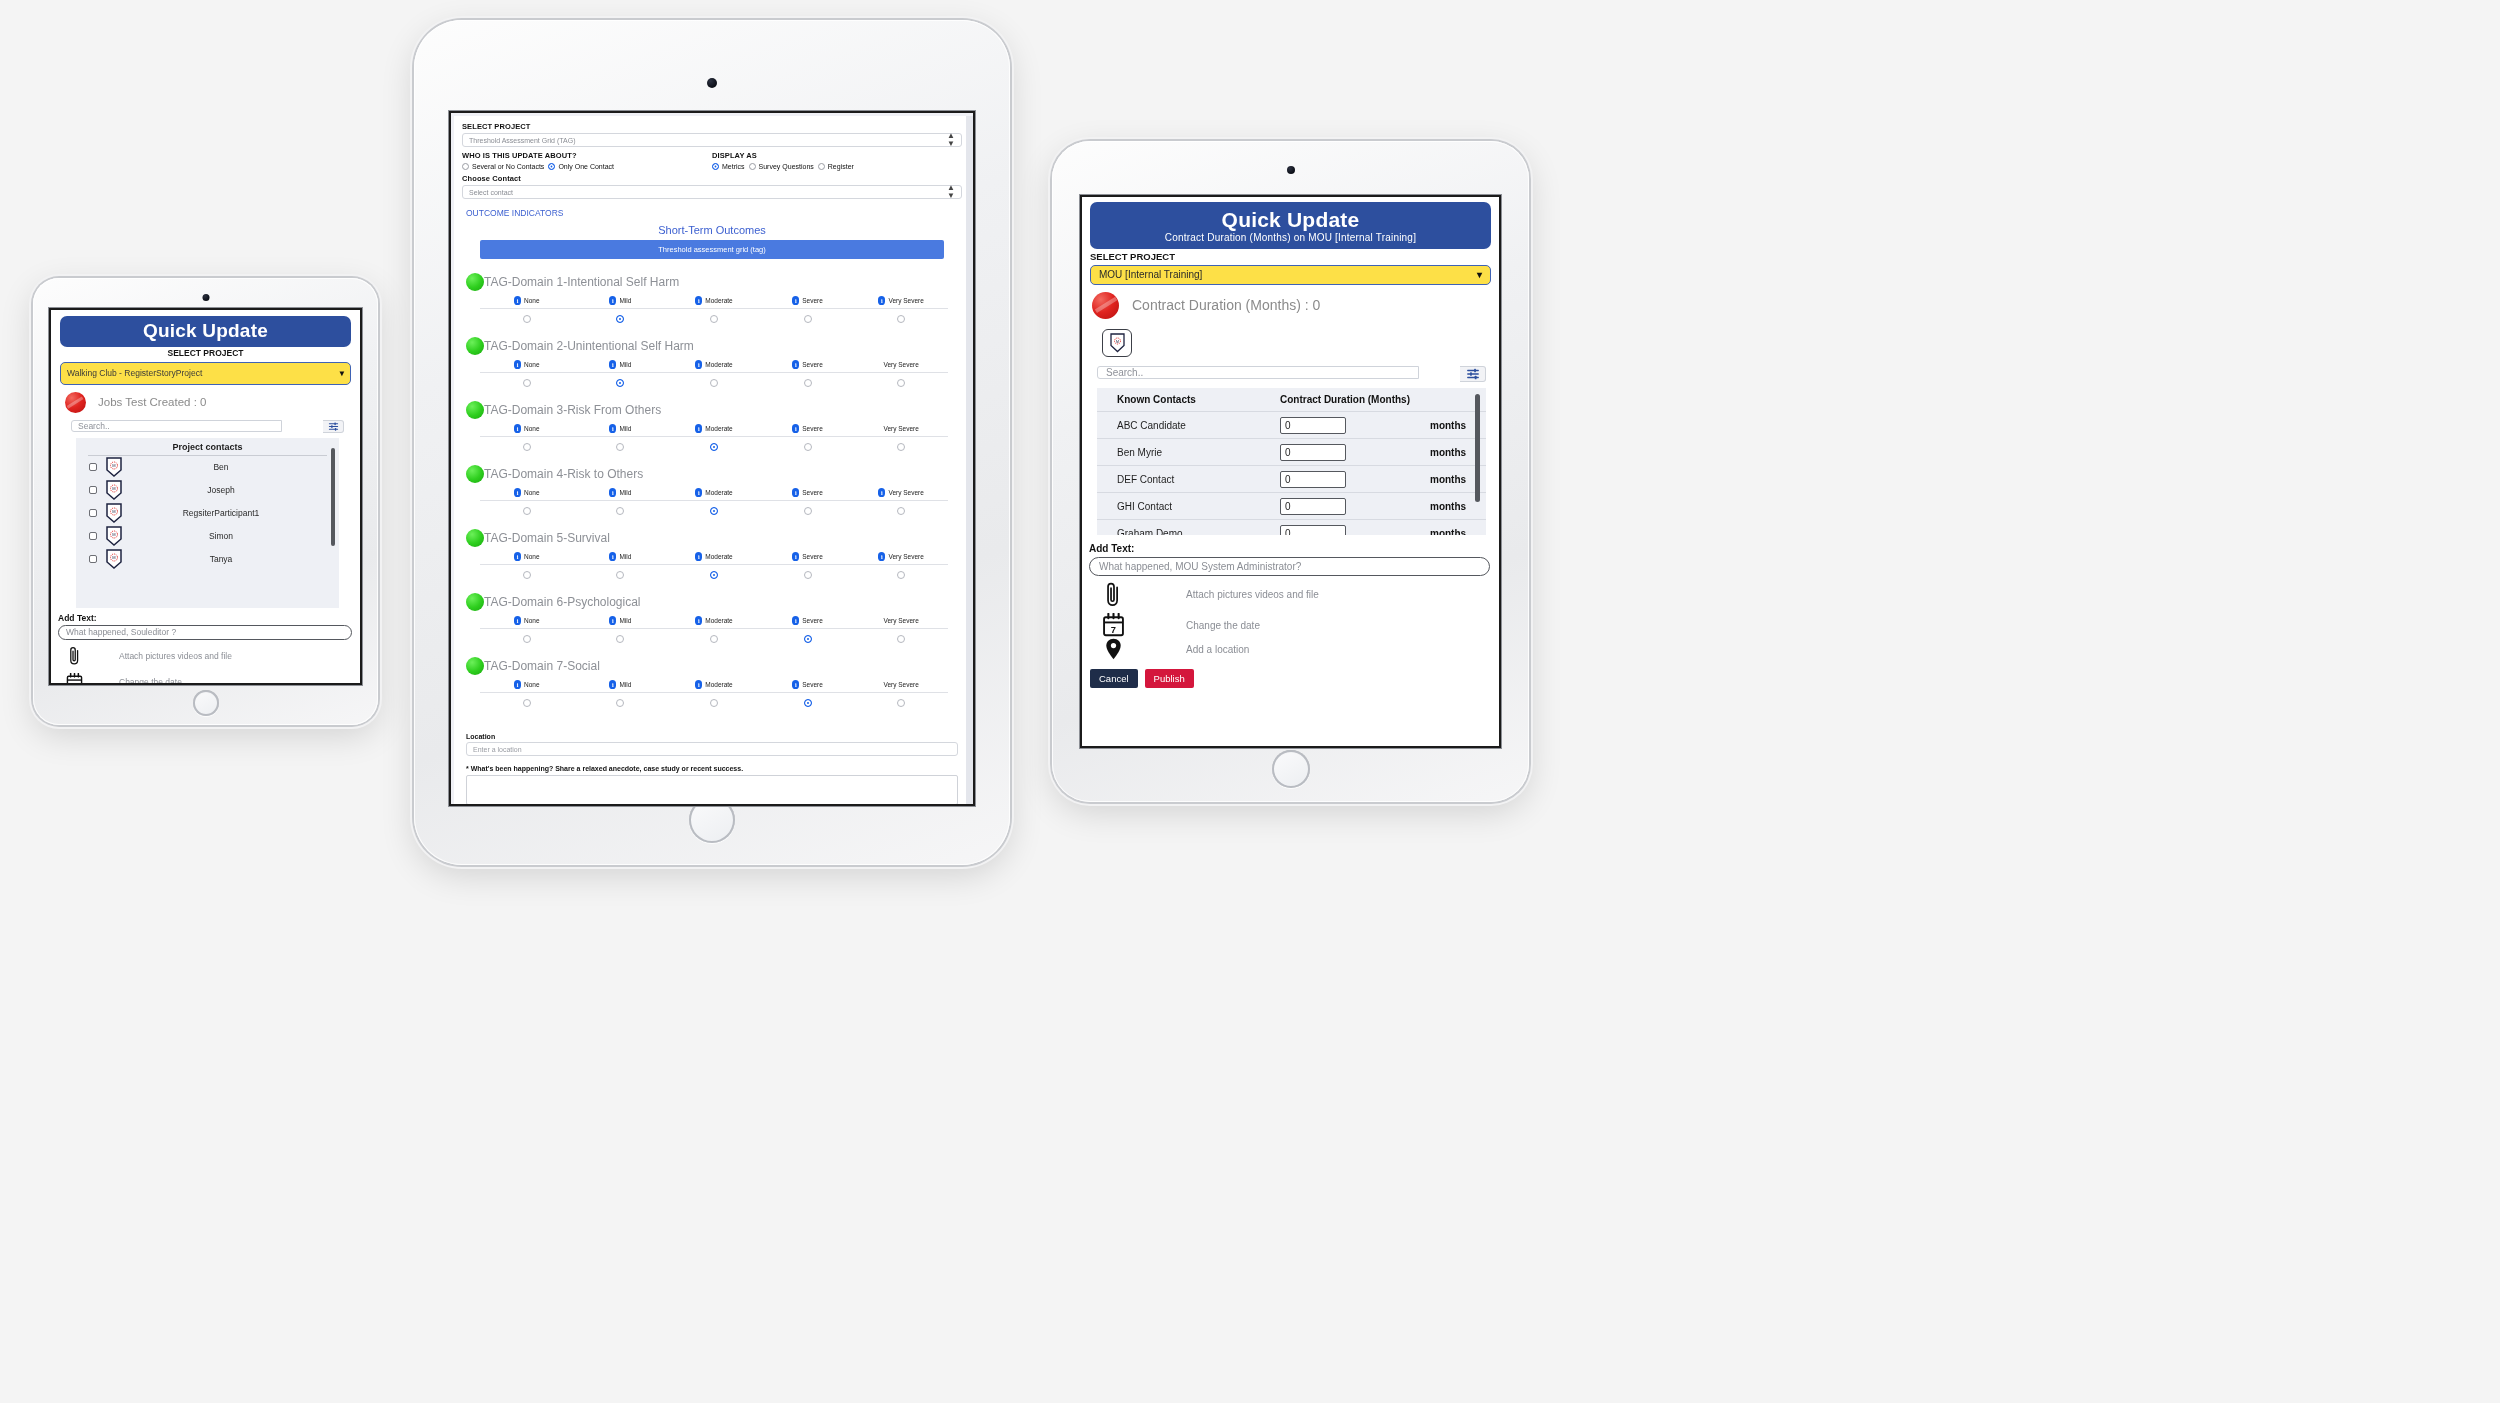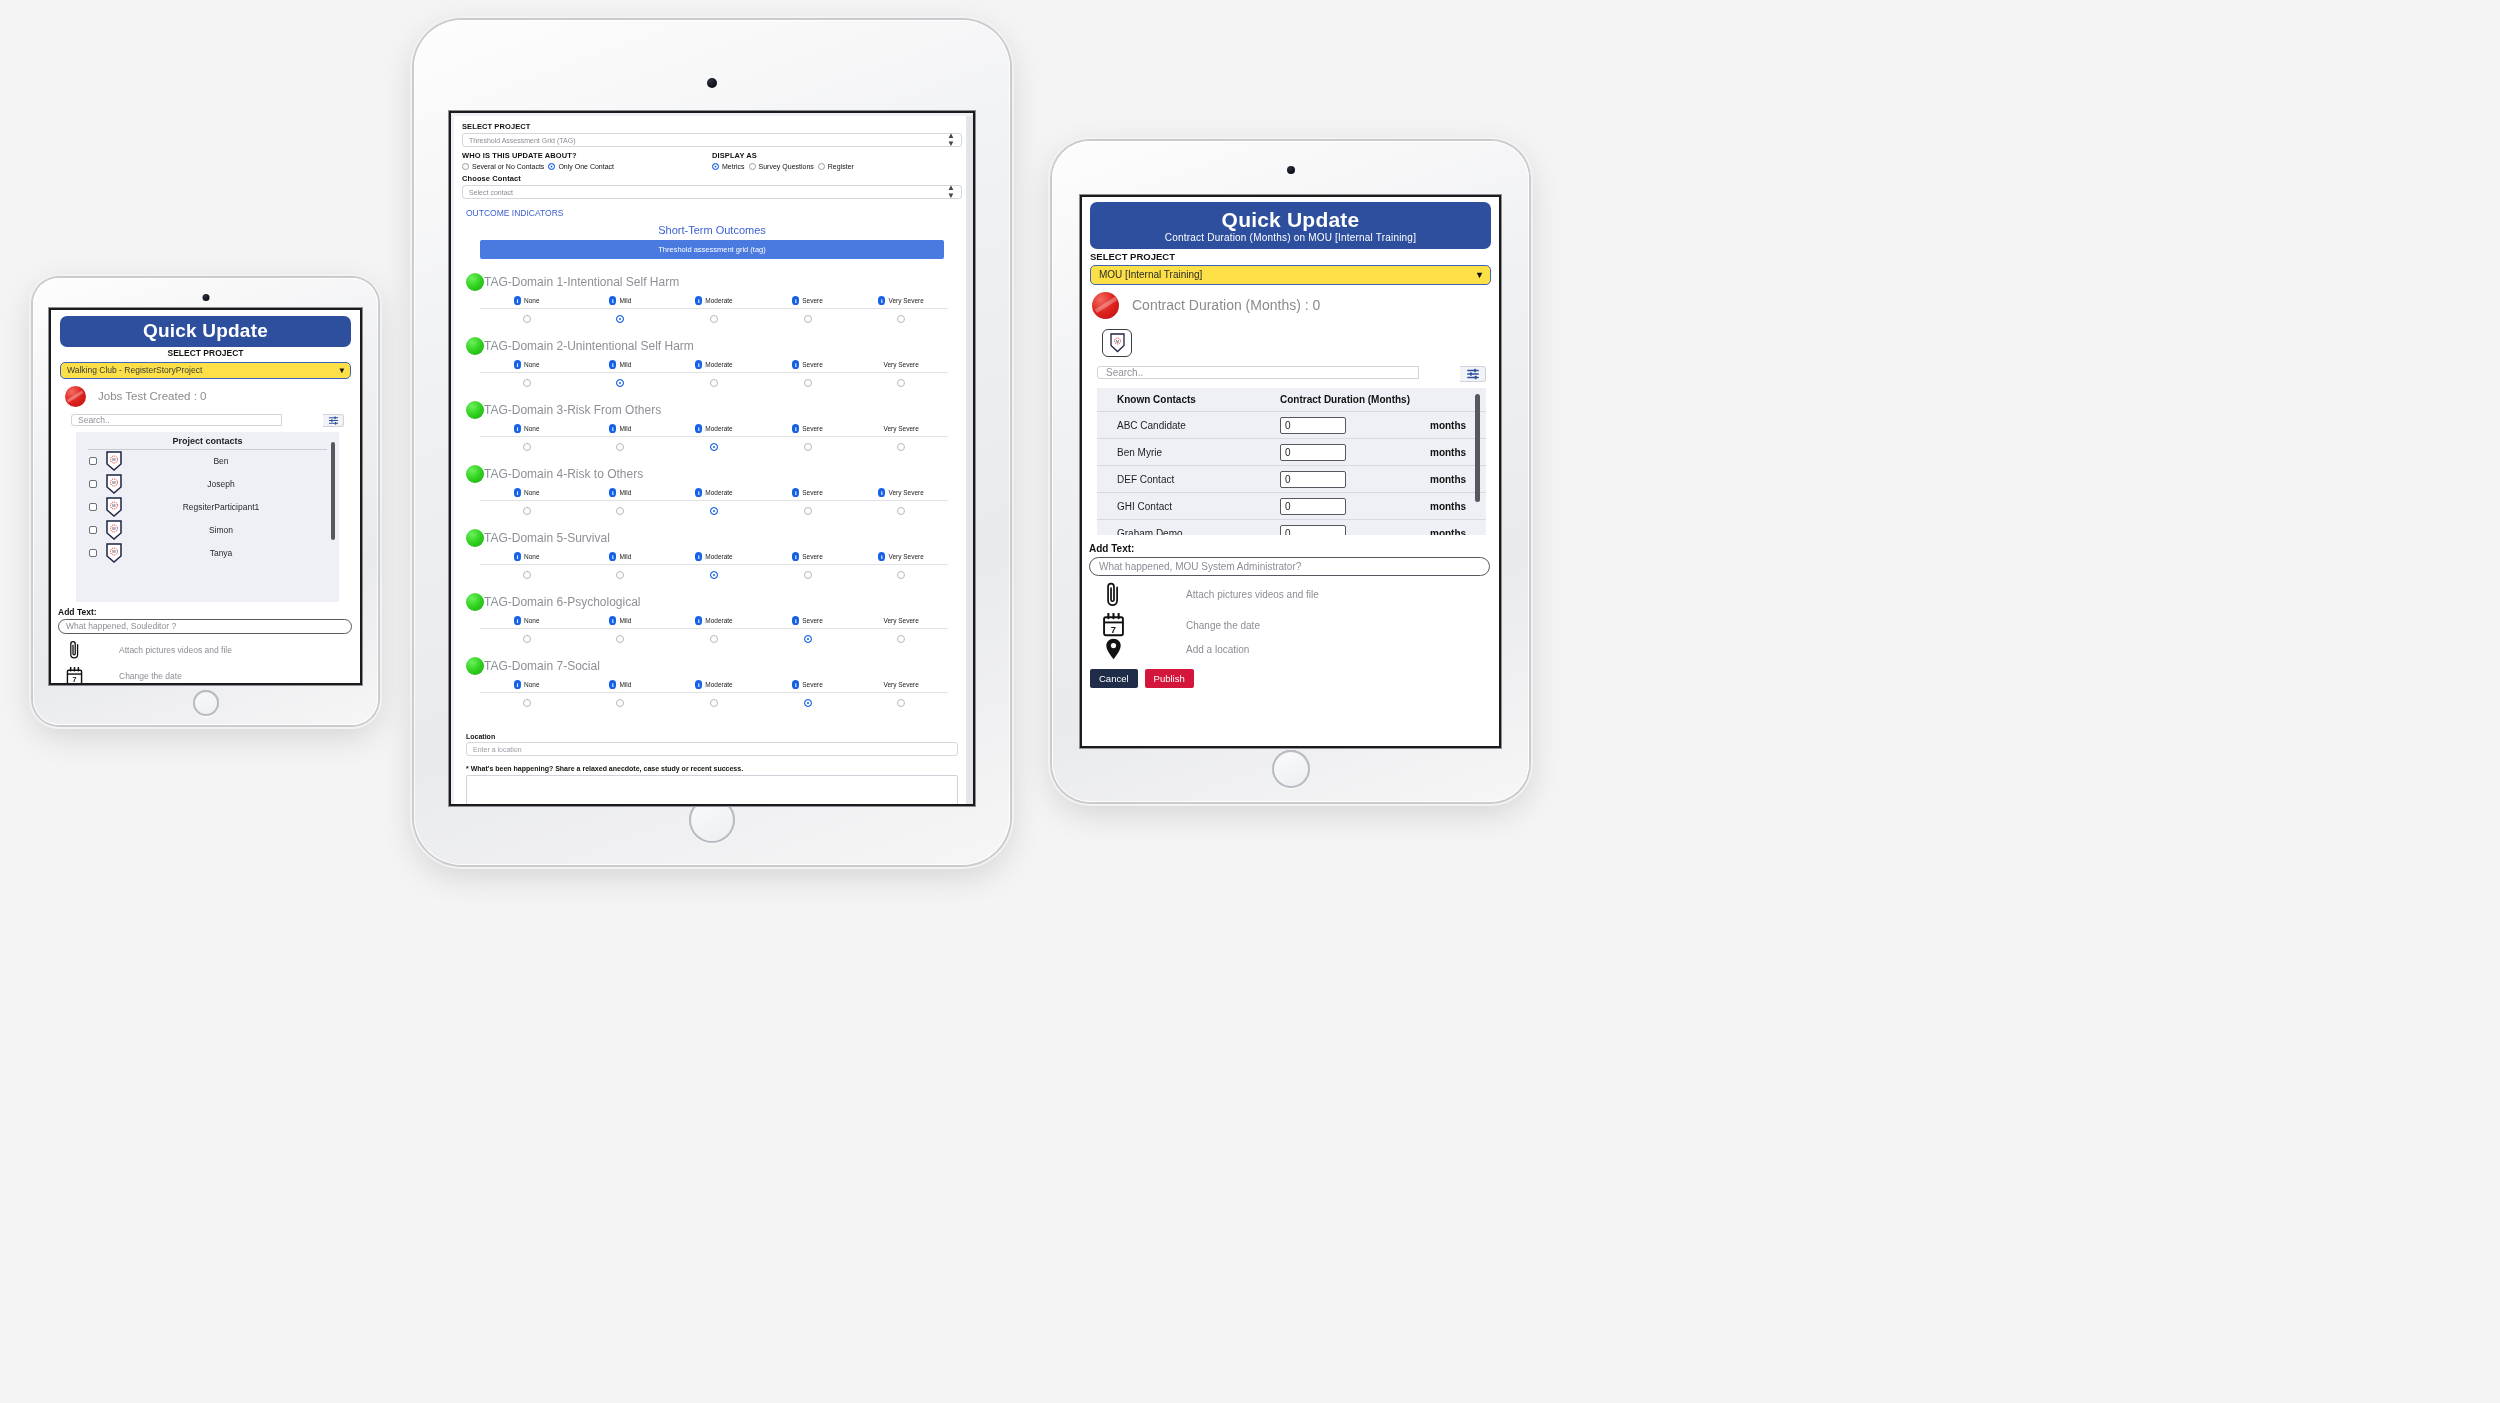--- a/index.html
+++ b/index.html
@@ -152,21 +152,21 @@
 
   
   #tablet-left { left:33px; top:278px; width:345px; height:447px; border-radius:26px; }
   #tablet-left .tablet-inner { border-radius:26px; }
   #tablet-left .camera { top:16px; width:7px; height:7px; }
   #tablet-left .home-btn { bottom:9px; width:26px; height:26px; }
   #tablet-left .screen { left:18px; top:32px; width:309px; height:373px; }
 
   .L .qu-banner { margin:6px 9px 0 9px; padding:5px 0 6px; font-size:19px; line-height:1.05; }
   .L .lbl-caps { font-size:8.5px; margin-top:1px; }
-  .L .select-box { margin:4px 9px 0; height:17px; padding:0 6px; font-size:8.5px; }
+  .L .select-box { margin:4px 9px 0; height:23px; padding:0 6px; font-size:8.5px; }
   .L .metric-row { margin:7px 0 0 14px; gap:12px; }
   .L .metric-dot { width:21px; height:21px; }
   .L .metric-label { font-size:11.5px; }
   .L .search-wrap { margin:7px 16px 0 20px; height:18px; }
   .L .search-input { font-size:8.5px; padding-left:6px; }
   .L .filter-btn { width:21px; }
   .L .list-panel { margin:0 21px 0 25px; height:170px; }
   .L .list-title { font-size:9px; padding:4px 0 3px; }
   .L .list-rule { margin:0 12px; }
   .L .contact-row { height:23px; padding:0 0 0 13px; gap:9px; }

